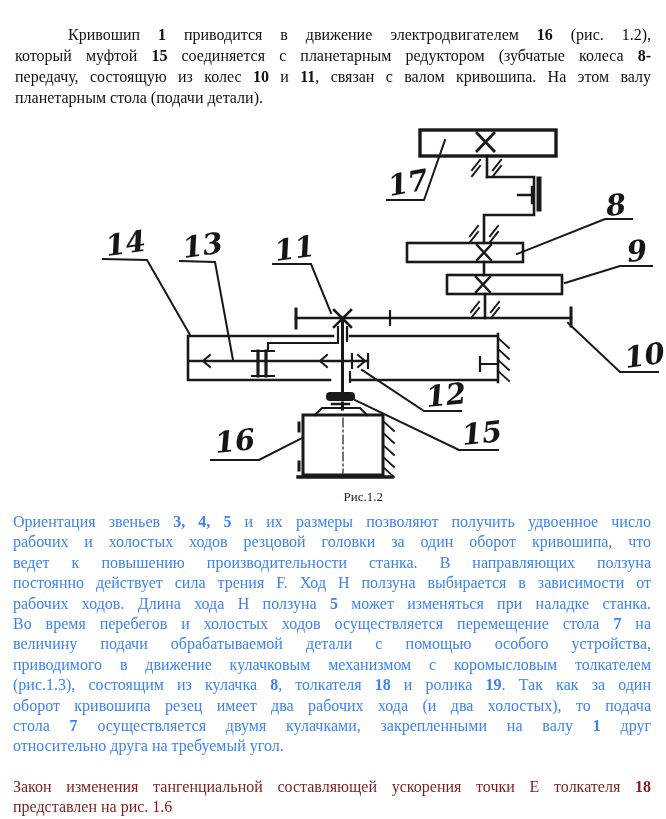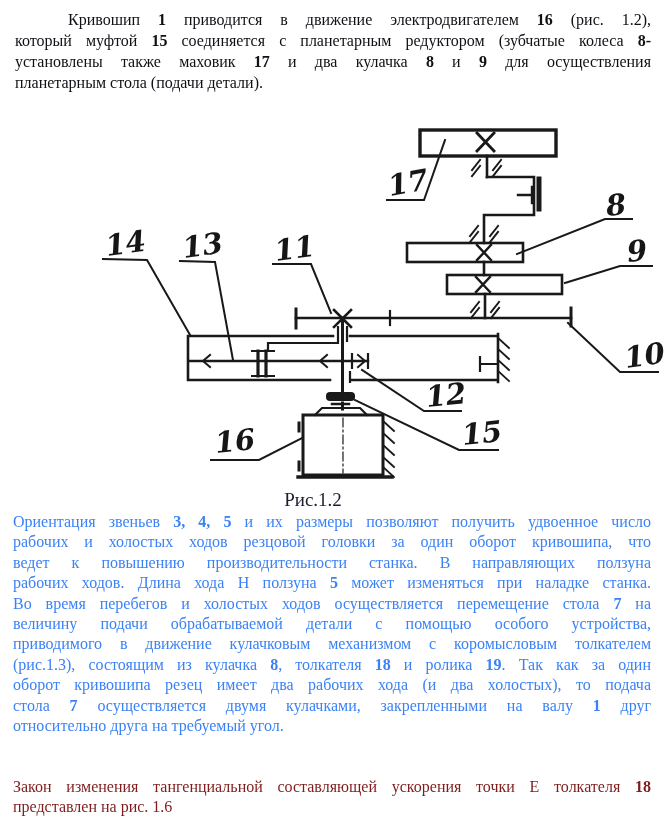--- a/index.html
+++ b/index.html
@@ -6,46 +6,46 @@
   .page {
     position:relative; width:666px; height:819px; background:#ffffff;
     font-family:"Liberation Serif", serif; overflow:hidden;
   }
   .para { position:absolute; font-size:16px; }
   .para .tline {
     text-align:justify; text-align-last:justify;
     overflow:hidden; white-space:normal;
   }
   .para .tline.tlast { text-align-last:left; }
-  .p1 { top:9px; left:15px; width:636px; color:#101016; }
+  .p1 { top:24px; left:15px; width:636px; color:#101016; }
   .p1 .tline { height:21px; line-height:21px; }
   .p2 { top:512px; left:13px; width:638px; color:#3b82f6; }
   .p3 { top:777px; left:13px; width:638px; color:#7f1d1d; }
   .p2 .tline, .p3 .tline { height:20.4px; line-height:20.4px; }
   b { font-weight:bold; }
   sub { font-size:11px; line-height:1; }
   .figure { position:absolute; top:120px; left:0; width:666px; height:372px; }
   .caption {
     position:absolute; top:489px; left:243px; width:140px;
-    text-align:center; font-size:19px; color:#1c1c30;
+    text-align:right; font-size:13px; color:#1c1c30;
   }
   .plabel {
     font-family:"DejaVu Serif", serif; font-style:italic; font-weight:bold;
     font-size:29px; fill:#161616;
   }
 </style>
 </head>
 <body>
 
 <div class="page">
 
   <div class="para p1">
       <div class="tline" style="padding-left: 53px;">Кривошип <b>1</b> приводится в движение электродвигателем <b>16</b> (рис. 1.2),</div>
       <div class="tline">который муфтой <b>15</b> соединяется с планетарным редуктором (зубчатые колеса <b>8-</b></div>
-      <div class="tline">установлены также маховик <b>17</b> и два кулачка <b>8</b> и <b>9</b> для осуществления</div>
+      <div class="tline">передачу, состоящую из колес <b>10</b> и <b>11</b>, связан с валом кривошипа. На этом валу</div>
       <div class="tline tlast">планетарным стола (подачи детали).</div>
     </div>
 
   <svg class="figure" viewBox="0 0 666 372">
     <g stroke="#191919" stroke-width="2.6" fill="none" stroke-linecap="square" stroke-linejoin="miter">
 
       <g>
         <rect x="420" y="10" width="136" height="26" stroke-width="3.4"></rect>
         <path d="M477,13 L494,31 M494,13 L477,31" stroke-width="2.8"></path>
       </g>
@@ -135,20 +135,21 @@
     <text class="plabel" x="463" y="325" transform="rotate(-6 463 325)">15</text>
     <text class="plabel" x="216" y="333" transform="rotate(-6 216 333)">16</text>
   </svg>
 
   <div class="caption">Рис.1.2</div>
 
   <div class="para p2">
       <div class="tline">Ориентация звеньев <b>3, 4, 5</b> и их размеры позволяют получить удвоенное число</div>
       <div class="tline">рабочих и холостых ходов резцовой головки за один оборот кривошипа, что</div>
       <div class="tline">ведет к повышению производительности станка. В направляющих ползуна</div>
+      <div class="tline">постоянно действует сила трения F. Ход Н ползуна выбирается в зависимости от</div>
       <div class="tline">рабочих ходов. Длина хода Н ползуна <b>5</b> может изменяться при наладке станка.</div>
       <div class="tline">Во время перебегов и холостых ходов осуществляется перемещение стола <b>7</b> на</div>
       <div class="tline">величину подачи обрабатываемой детали с помощью особого устройства,</div>
       <div class="tline">приводимого в движение кулачковым механизмом с коромысловым толкателем</div>
       <div class="tline">(рис.1.3), состоящим из кулачка <b>8</b>, толкателя <b>18</b> и ролика <b>19</b>. Так как за один</div>
       <div class="tline">оборот кривошипа резец имеет два рабочих хода (и два холостых), то подача</div>
       <div class="tline">стола <b>7</b> осуществляется двумя кулачками, закрепленными на валу <b>1</b> друг</div>
       <div class="tline tlast">относительно друга на требуемый угол.</div>
     </div>
 

